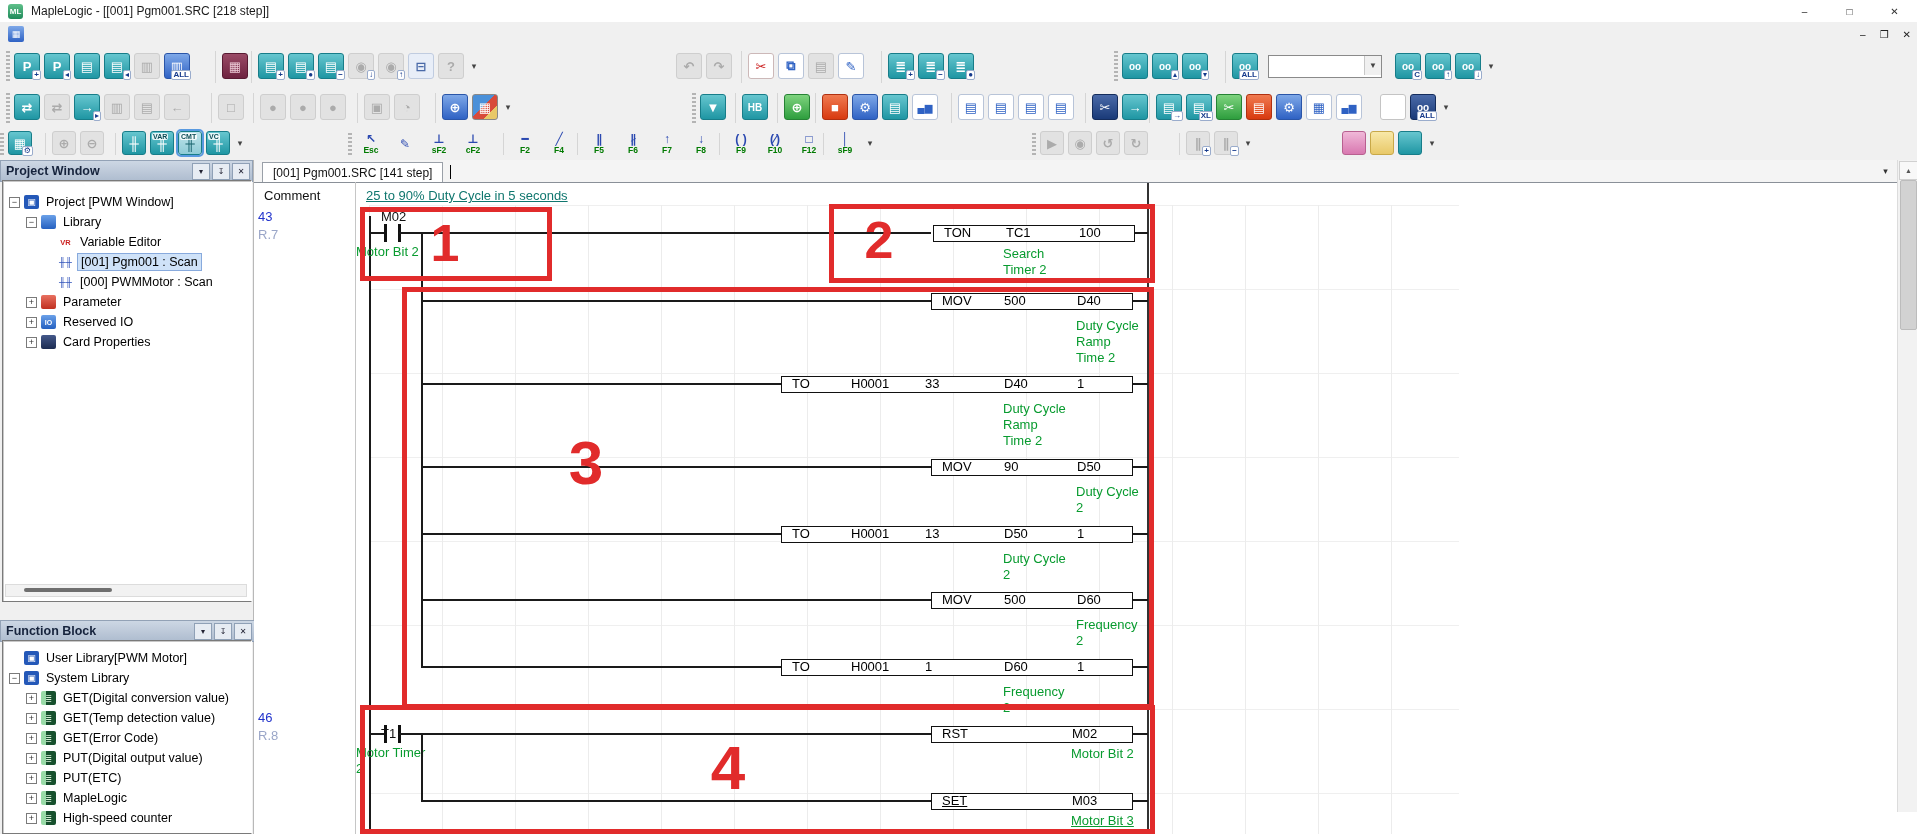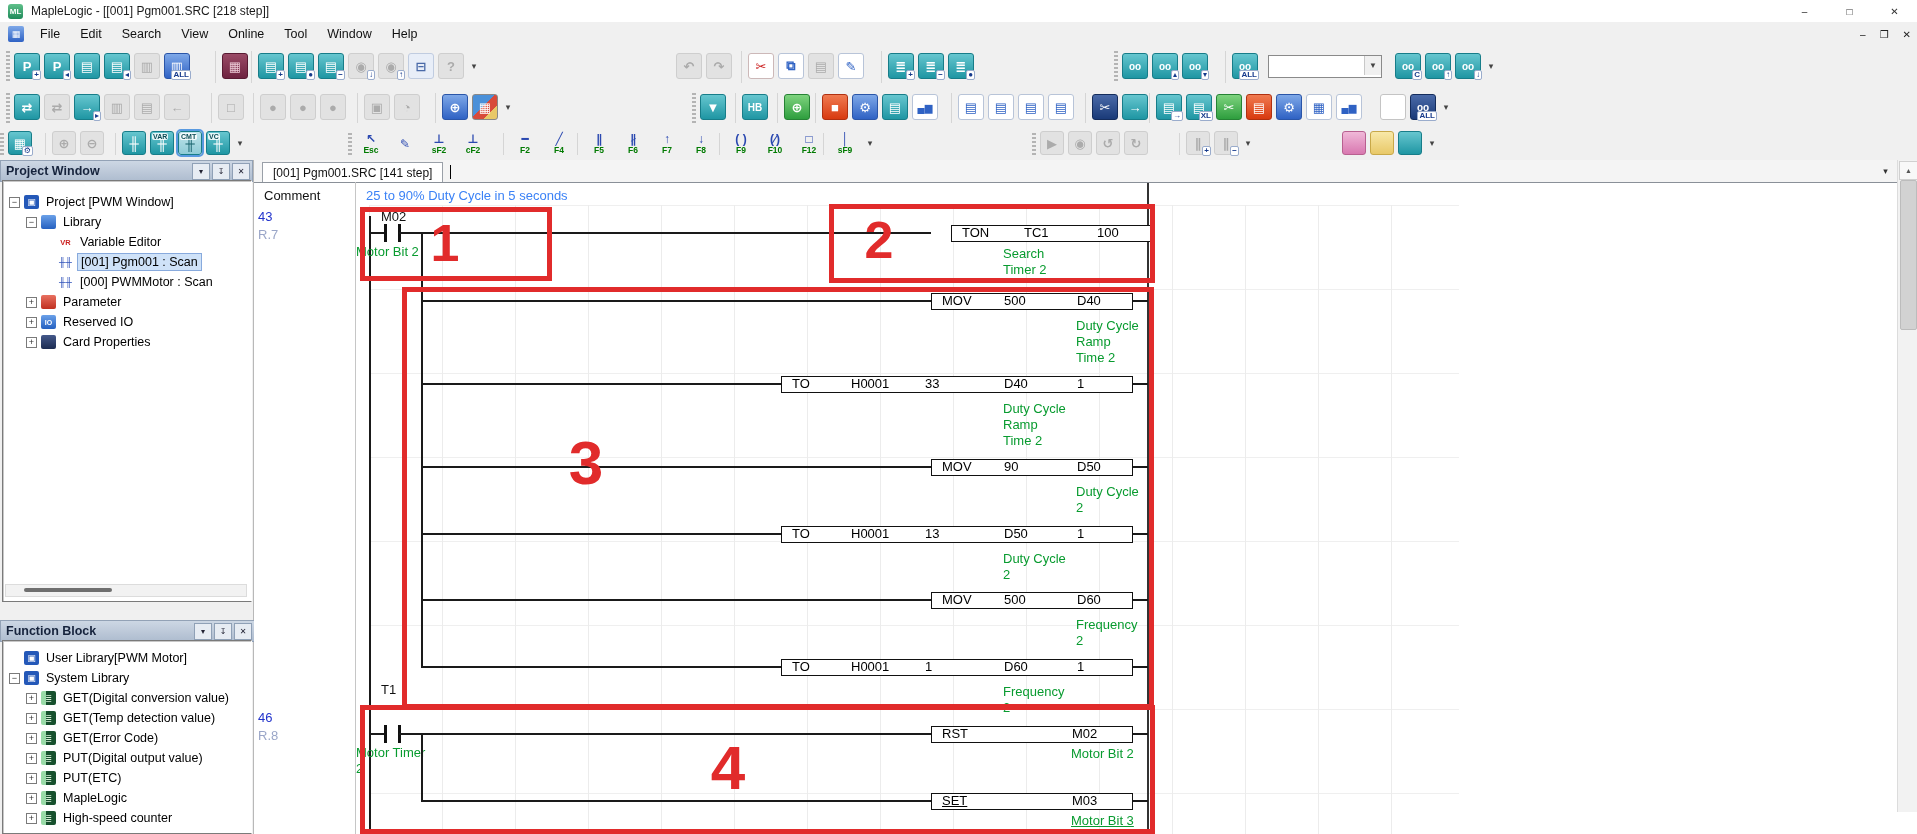--- a/index.html
+++ b/index.html
@@ -81,21 +81,21 @@
   .lad{position:absolute;white-space:nowrap;font-size:13px;}
   .hline{position:absolute;height:2px;background:#1a1a1a;}
   .vline{position:absolute;width:2px;background:#1a1a1a;}
   .gutline{position:absolute;left:101px;top:0;width:1px;height:652px;background:#c6c6c6;}
   .ibox{position:absolute;height:17px;background:#fff;border:1.8px solid #111;box-sizing:border-box;}
   .ibox span{position:absolute;top:0px;font-size:13px;line-height:13px;color:#000;}
   .cbar{position:absolute;width:2.5px;height:18px;background:#111;}
   .gtext{color:#089b2f;}
   .rnum{color:#2233cc;}
   .rsub{color:#9aa6c8;}
-  .cmtblue{color:#3b82f6;}
+  .cmtblue{color:#0f766e;text-decoration:underline;}
   .redbox{position:absolute;border:5px solid #e12b2b;box-sizing:border-box;z-index:20;}
   .rednum{position:absolute;color:#e12b2b;font-weight:900;z-index:21;transform:translate(-50%,-50%);font-family:"Liberation Sans","DejaVu Sans",sans-serif;}
   #vscroll{position:absolute;right:0;top:0;width:19px;height:652px;background:#f2f2f2;border-left:1px solid #dcdcdc;}
   .sbtn{position:absolute;left:1px;width:17px;height:17px;background:#f8f8f8;border:1px solid #d0d0d0;display:flex;align-items:center;justify-content:center;font-size:7px;color:#555;}
   #vthumb{position:absolute;left:2px;top:20px;width:15px;height:148px;background:#d2d2d2;border:1px solid #bcbcbc;border-radius:2px;}
 </style>
 </head>
 <body>
 
 <div id="app">
@@ -105,30 +105,20 @@
     <div id="apptitle">MapleLogic - [[001] Pgm001.SRC [218 step]]</div>
     <div id="wincontrols">
       <div class="wbtn">–</div>
       <div class="wbtn">□</div>
       <div class="wbtn">✕</div>
     </div>
   </div>
 
   <div id="menubar">
     <div id="mdiicon">▦</div>
-    <div id="menuitems" style="display:flex;">
-        <div class="menu-item">File</div>
-        <div class="menu-item">Edit</div>
-        <div class="menu-item">Search</div>
-        <div class="menu-item">View</div>
-        <div class="menu-item">Online</div>
-        <div class="menu-item">Tool</div>
-        <div class="menu-item">Window</div>
-        <div class="menu-item">Help</div>
-      </div>
     <div id="mdicontrols">
       <span>–</span>
       <span>❐</span>
       <span>✕</span>
     </div>
   </div>
 
   <div id="tb1" class="toolbar">
       <div class="grip" style="left: 6px;"></div>
       <div class="tbgroup" style="left: 14px;">
@@ -720,26 +710,26 @@
           <div class="lad rnum" style="left: 4px; top: 528px;">46</div>
           <div class="lad rsub" style="left: 4px; top: 546px;">R.8</div>
           <div class="hline" style="left: 115px; top: 50px; width: 16px;"></div>
           <div class="cbar" style="left: 130px; top: 42px;"></div>
           <div class="cbar" style="left: 144px; top: 42px;"></div>
           <div class="lad " style="left: 127px; top: 27px;">M02</div>
           <div class="lad gtext" style="left: 102px; top: 62px;">Motor Bit 2</div>
           <div class="hline" style="left: 115px; top: 551px; width: 16px;"></div>
           <div class="cbar" style="left: 130px; top: 543px;"></div>
           <div class="cbar" style="left: 144px; top: 543px;"></div>
-          <div class="lad " style="left: 127px; top: 500px;">T1</div>
+          <div class="lad " style="left: 127px; top: 544px;">T1</div>
           <div class="lad gtext" style="left: 102px; top: 563px;">Motor Timer</div>
           <div class="lad gtext" style="left: 102px; top: 579px;">2</div>
           <div class="hline" style="left: 145px; top: 50px; width: 532px;"></div>
           <div class="hline" style="left: 879px; top: 50px; width: 15px;"></div>
-          <div class="ibox" style="left: 697px; top: 43px; width: 202px;">
+          <div class="ibox" style="left: 679px; top: 43px; width: 202px;">
             <span style="left: 10px;">TON</span>
             <span style="left: 72px;">TC1</span>
             <span style="left: 145px;">100</span>
           </div>
           <div class="lad gtext" style="left: 749px; top: 64px;">Search</div>
           <div class="lad gtext" style="left: 749px; top: 80px;">Timer 2</div>
           <div class="hline" style="left: 167px; top: 118px; width: 510px;"></div>
           <div class="hline" style="left: 879px; top: 118px; width: 15px;"></div>
           <div class="ibox" style="left: 677px; top: 111px; width: 202px;">
             <span style="left: 10px;">MOV</span>

